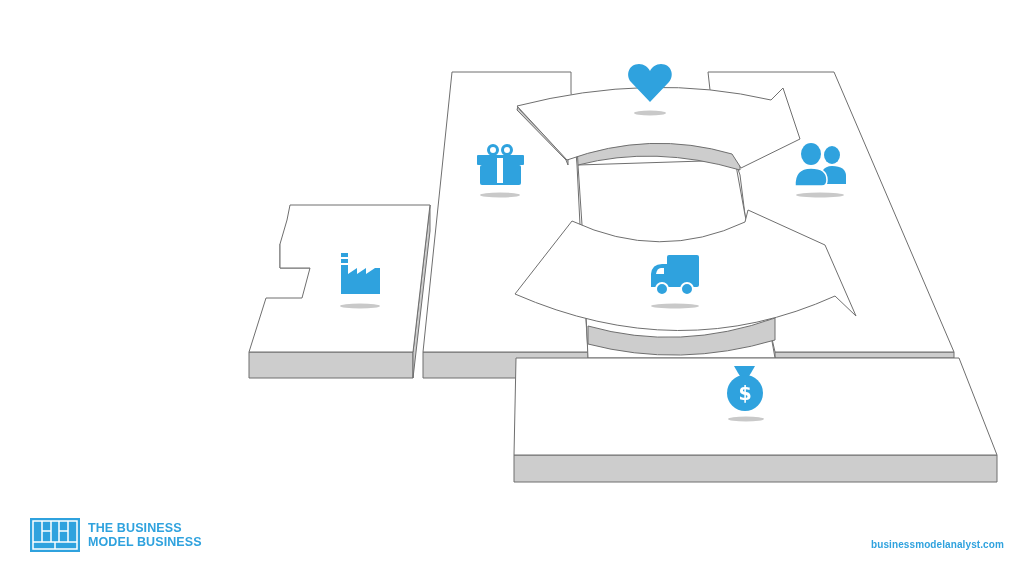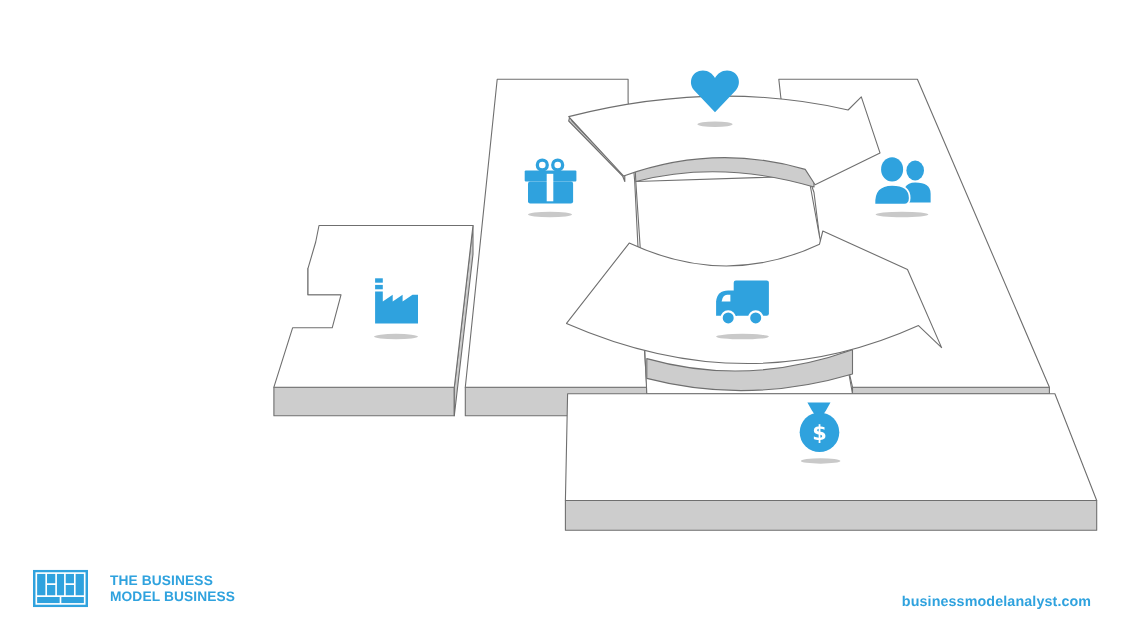--- a/index.html
+++ b/index.html
@@ -4,22 +4,22 @@
 <style>
   html, body { margin: 0; padding: 0; background: #ffffff; }
   body { width: 1024px; height: 576px; position: relative; overflow: hidden; font-family: "Liberation Sans", sans-serif; }
   #canvas { position: absolute; left: 0; top: 0; width: 1024px; height: 576px; }
   .top { fill: #ffffff; stroke: #6f6f6f; stroke-width: 1; stroke-linejoin: round; }
   .side { fill: #cdcdcd; stroke: #6f6f6f; stroke-width: 1; stroke-linejoin: round; }
   .icon { fill: #2fa2de; }
   .shadow { fill: #c9c9c9; }
   .brand { position: absolute; left: 30px; top: 518px; display: flex; align-items: center; gap: 8px; }
   .brand-logo { width: 50px; height: 34px; }
-  .brand-text { color: #2fa2de; font-weight: bold; font-size: 12.5px; line-height: 14px; letter-spacing: 0.1px; margin-left: 12px; }
-  .url { position: absolute; right: 32px; top: 539px; color: #2fa2de; font-weight: bold; font-size: 13px; letter-spacing: 0.1px; }
+  .brand-text { color: #2fa2de; font-weight: bold; font-size: 12.5px; line-height: 14px; letter-spacing: 0.1px; }
+  .url { position: absolute; right: 20px; top: 539px; color: #2fa2de; font-weight: bold; font-size: 10px; letter-spacing: 0.1px; }
 </style>
 </head>
 <body>
 
 <svg id="canvas" viewBox="0 0 1024 576" xmlns="http://www.w3.org/2000/svg">
 
   <g>
     <polygon class="side" points="249,352 413,352 413,378 249,378"></polygon>
     <polygon class="side" points="413,352 430,205 430,231 413,378"></polygon>
     <polygon class="side" points="280,244 314,244 310,268 280,268"></polygon>

